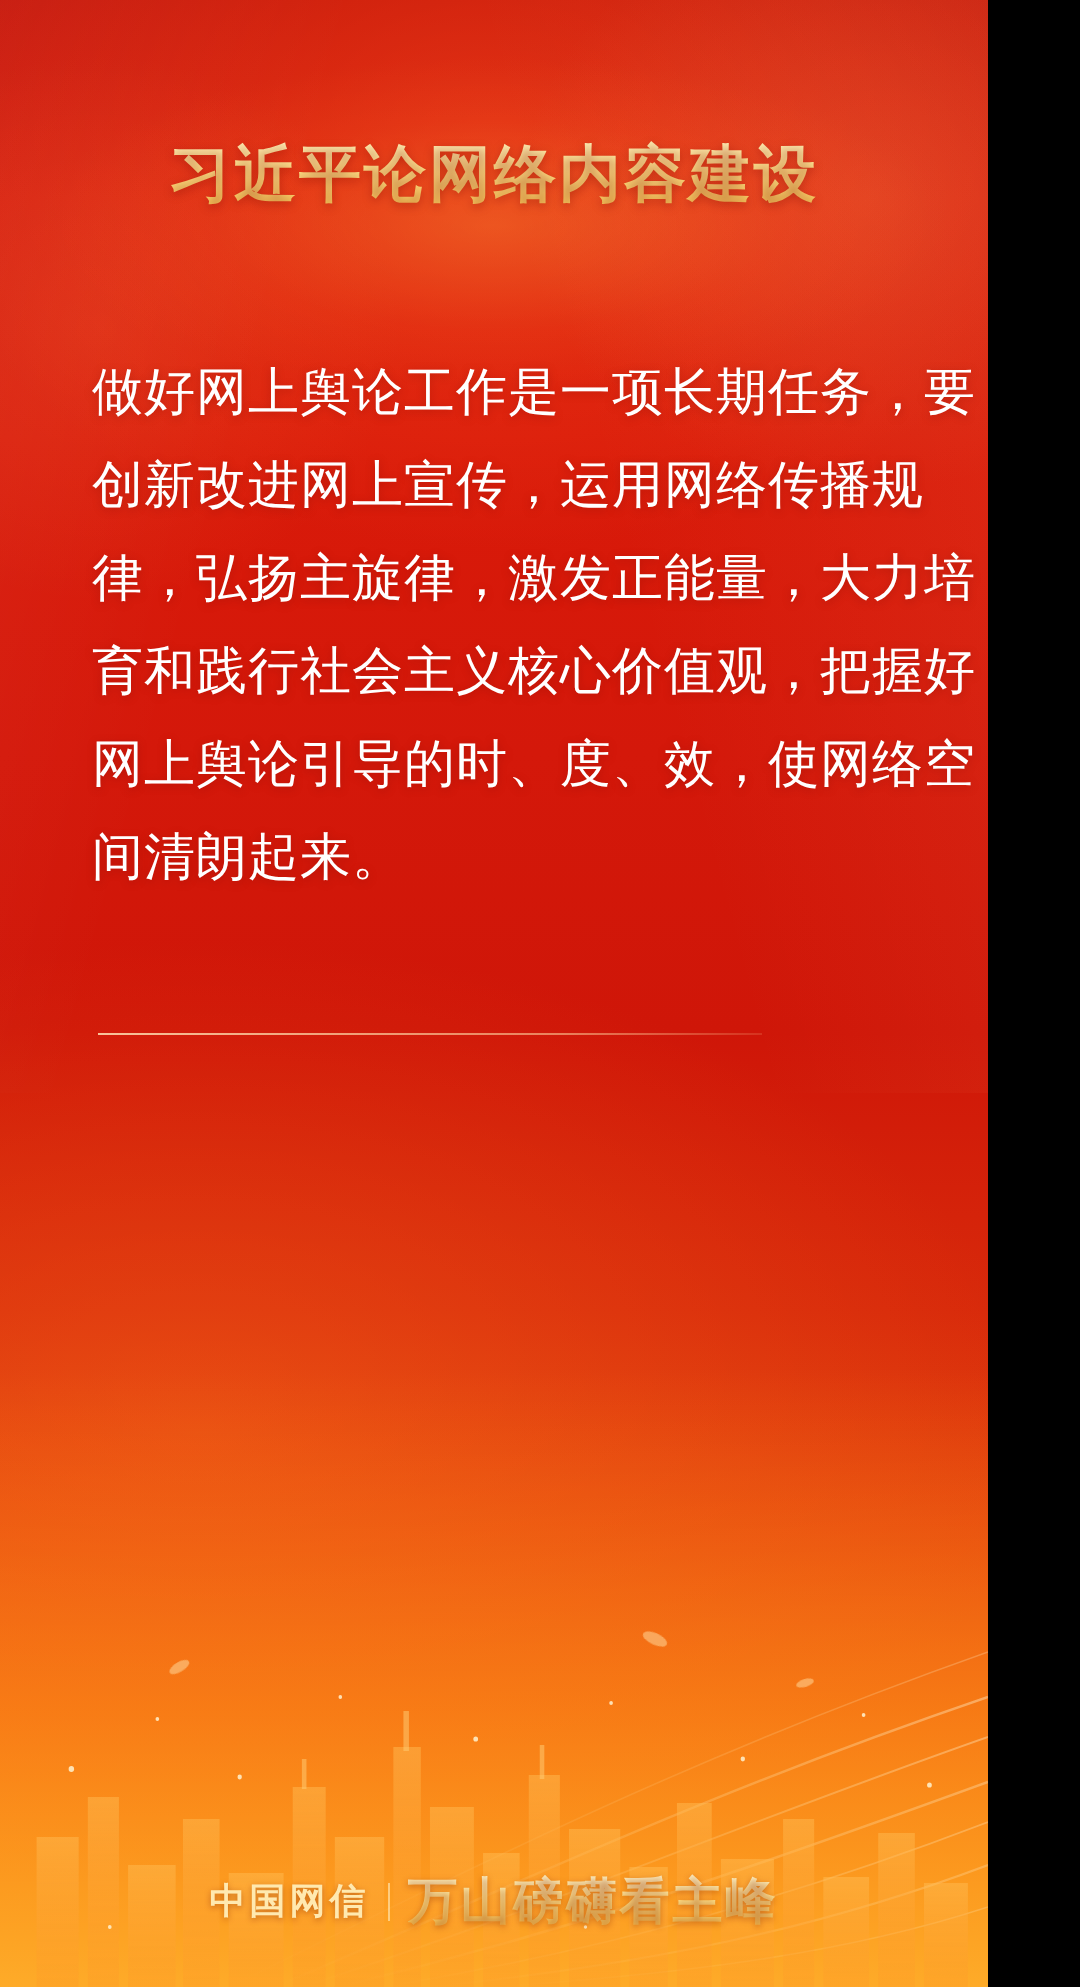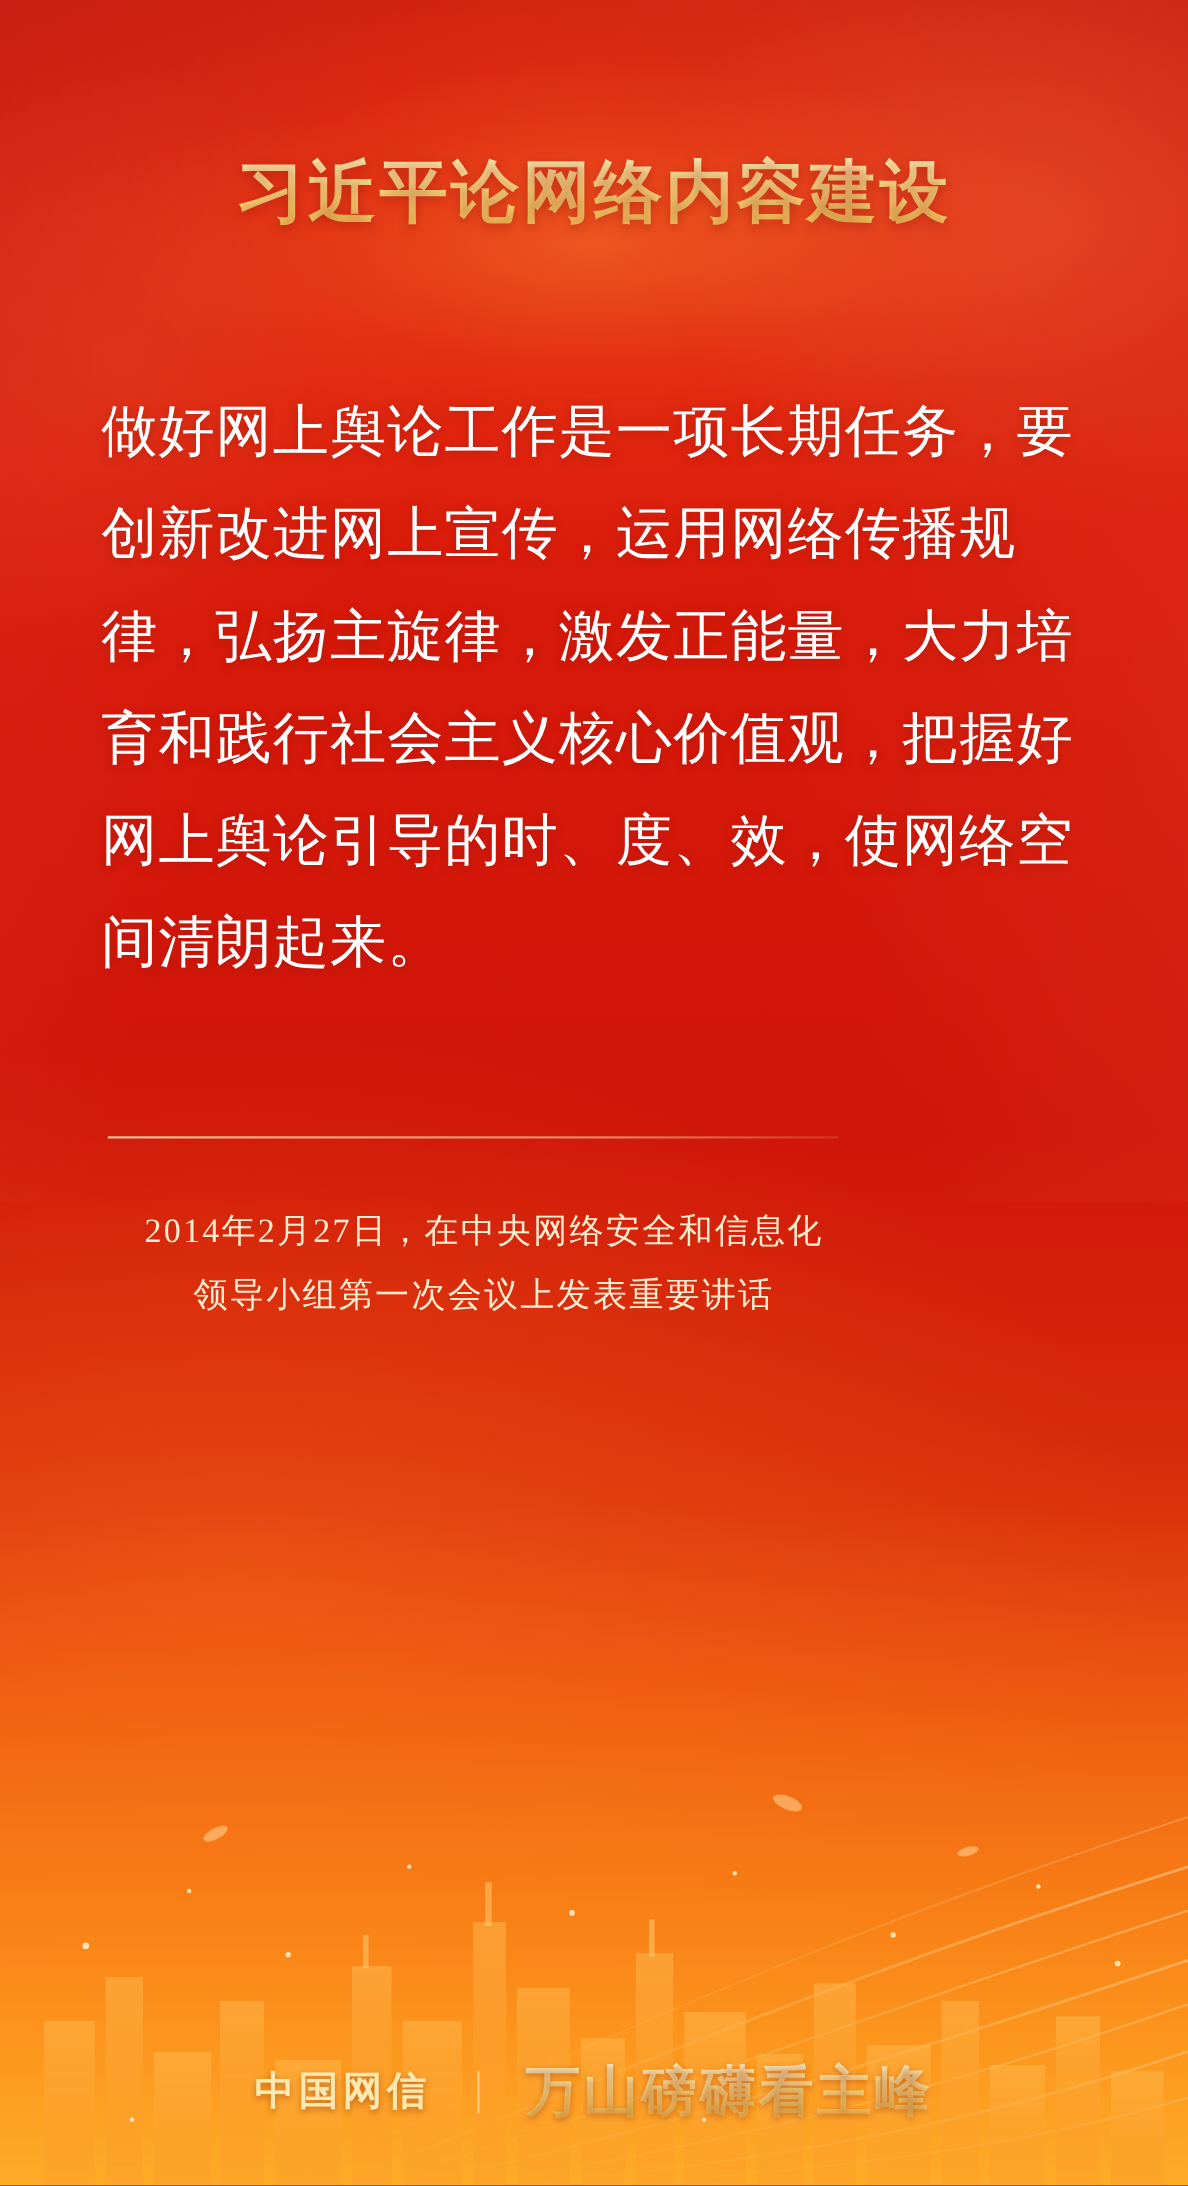--- a/index.html
+++ b/index.html
@@ -2,21 +2,21 @@
 <html lang="zh"><head>
 <meta charset="utf-8">
 <style>
   html, body {
     margin: 0;
     padding: 0;
     background: #000;
   }
   .poster {
     position: relative;
-    width: 1080px;
+    width: 988px;
     height: 1987px;
     overflow: hidden;
     font-family: "Liberation Sans", sans-serif;
     background:
       radial-gradient(ellipse 900px 600px at 50% 8%, rgba(255, 90, 40, 0.45) 0%, rgba(220, 30, 15, 0.0) 65%),
       radial-gradient(ellipse 1200px 700px at 20% 72%, rgba(255, 120, 30, 0.35) 0%, rgba(200, 25, 10, 0.0) 70%),
       linear-gradient(180deg,
         #c51206 0%,
         #d41708 10%,
         #d91a09 22%,
@@ -117,21 +117,21 @@
   .bottom-art svg { display: block; width: 100%; height: 100%; }
 
   .footer {
     position: absolute;
     left: 0;
     bottom: 52px;
     width: 100%;
     display: flex;
     align-items: center;
     justify-content: center;
-    gap: 42px;
+    gap: 18px;
   }
   .footer .brand {
     font-size: 36px;
     font-weight: bold;
     color: #ffe9b0;
     letter-spacing: 4px;
     text-shadow: 0 2px 6px rgba(120,20,0,.4);
   }
   .footer .sep {
     width: 2px;
@@ -156,24 +156,20 @@
 
   <div class="streaks-top"></div>
   <div class="title-glow"></div>
 
   <div class="title">习近平论网络内容建设</div>
 
   <div class="quote">做好网上舆论工作是一项长期任务，要创新改进网上宣传，运用网络传播规律，弘扬主旋律，激发正能量，大力培育和践行社会主义核心价值观，把握好网上舆论引导的时、度、效，使网络空间清朗起来。</div>
 
   <div class="divider"></div>
 
-  <div class="source">
-    <div>2014年2月27日，在中央网络安全和信息化</div>
-    <div>领导小组第一次会议上发表重要讲话</div>
-  </div>
 
   <div class="bottom-art">
     <svg viewBox="0 0 1080 620" preserveAspectRatio="none" aria-hidden="true">
       <defs>
         <linearGradient id="glow" x1="0" y1="0" x2="0" y2="1">
           <stop offset="0%" stop-color="#ff7a14" stop-opacity="0"></stop>
           <stop offset="55%" stop-color="#ff8c18" stop-opacity="0.55"></stop>
           <stop offset="100%" stop-color="#ffae2b" stop-opacity="0.9"></stop>
         </linearGradient>
         <linearGradient id="bldg" x1="0" y1="0" x2="0" y2="1">

